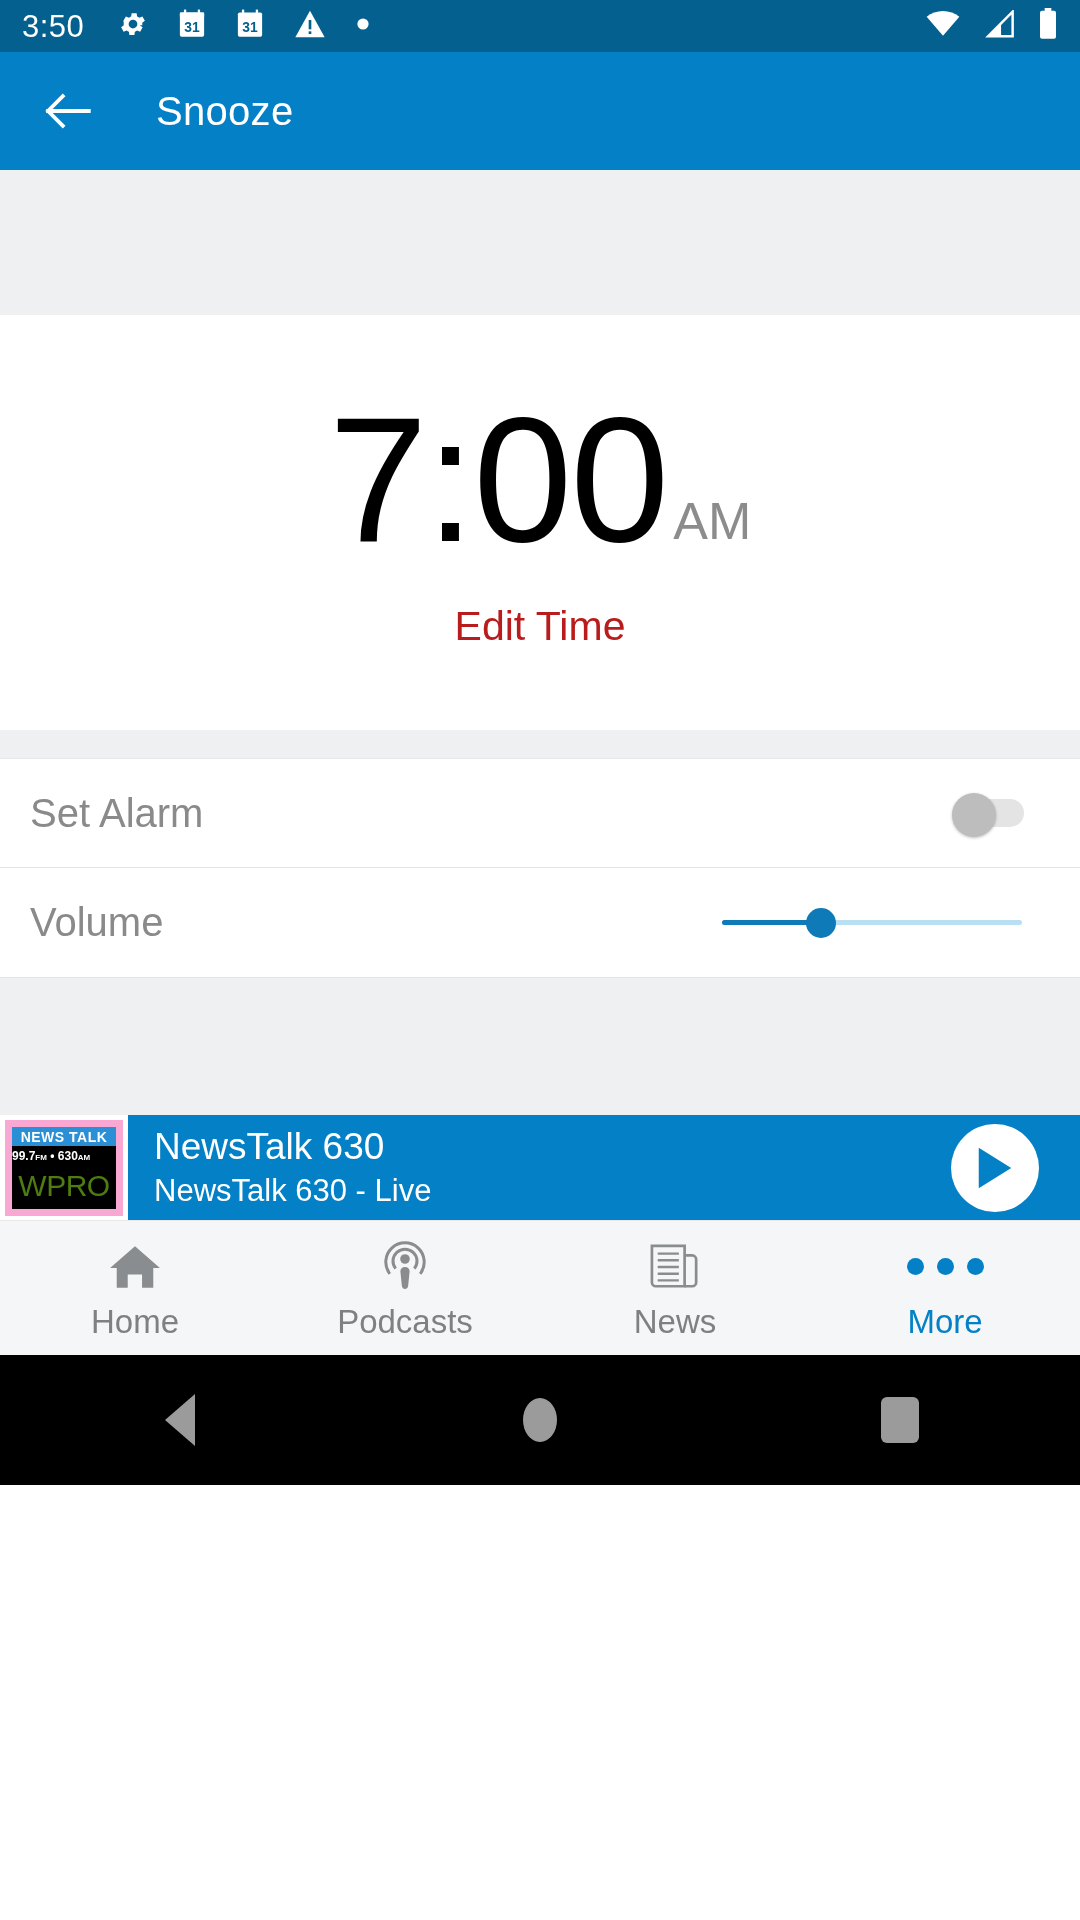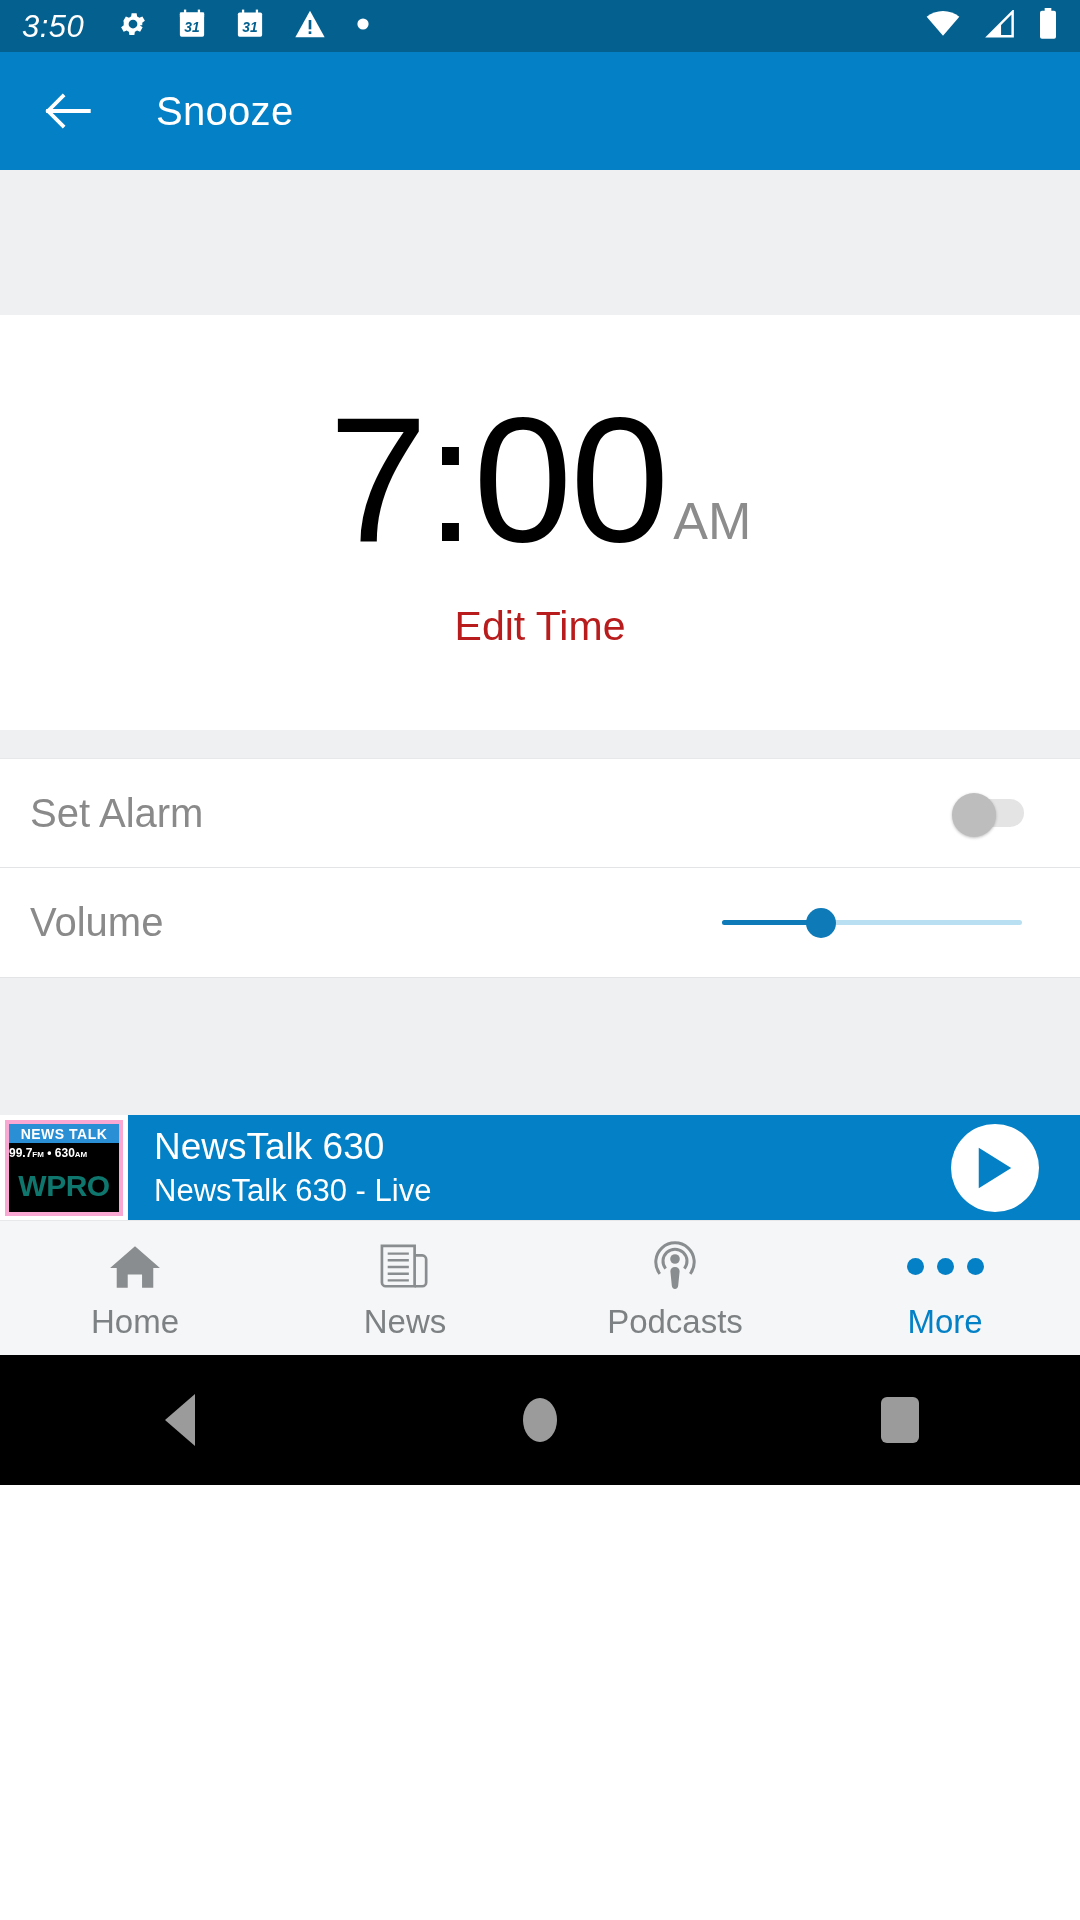--- a/index.html
+++ b/index.html
@@ -9,21 +9,20 @@
     font-family:"Liberation Sans", sans-serif;
     overflow:hidden;
   }
   #screen { width:1080px; height:1920px; position:relative; display:flex; flex-direction:column; background:#ffffff; }
 
   
   .statusbar {
     height:52px; background:#04608f; color:#ffffff;
     display:flex; align-items:center; padding:0 22px;
     flex:0 0 52px;
-    font-style:italic;
   }
   .sb-clock { font-size:31px; letter-spacing:0.5px; line-height:1; }
   .sb-left-icons { display:flex; align-items:center; gap:22px; margin-left:26px; }
   .sb-spacer { flex:1 1 auto; }
   .sb-right-icons { display:flex; align-items:center; gap:16px; }
   .sb-ic { display:block;margin-left:8px; }
 
   
   .appbar {
     height:118px; background:#0380c6; color:#ffffff;
@@ -85,33 +84,33 @@
   }
 
   
   .player { flex:0 0 105px; display:flex; align-items:stretch; background:#0380c6; }
   .player-logo {
     flex:0 0 128px; background:#ffffff;
     display:flex; align-items:center; justify-content:center;
   }
   .wpro {
     width:118px; height:96px; background:#000000;
-    display:flex; flex-direction:column; border:4px solid #f9a8d4;
+    display:flex; flex-direction:column; border:7px solid #f9a8d4;
   }
   .wpro-top {
     background:#2b8fd6; color:#ffffff; font-size:14px; font-weight:bold;
     text-align:center; letter-spacing:0.5px; padding:3px 0 2px; line-height:1;
   }
   .wpro-mid {
     color:#ffffff; font-size:12px; font-weight:bold; text-align:left;
     line-height:1; padding:4px 0 2px;
   }
   .wpro-mid small { font-size:8px; }
   .wpro-bot {
-    color:#0f766e; font-size:30px; font-weight:bold; text-align:center;
+    color:#4d7c0f; font-size:30px; font-weight:normal; text-align:center;
     line-height:1; letter-spacing:-0.5px; flex:1 1 auto;
     display:flex; align-items:center; justify-content:center;
   }
   .player-meta { flex:1 1 auto; display:flex; flex-direction:column; justify-content:center; padding-left:26px; }
   .player-title { color:#ffffff; font-size:37px; line-height:1.22; }
   .player-sub { color:#ffffff; font-size:31px; line-height:1.25; margin-top:3px; }
   .player-play { flex:0 0 170px; display:flex; align-items:center; justify-content:center; }
   .play-circle {
     width:88px; height:88px; border-radius:50%; background:#ffffff;
     display:flex; align-items:center; justify-content:center;
@@ -281,39 +280,39 @@
       <span class="nav-icon">
         <svg width="54" height="50" viewBox="0 0 26 24" fill="#8a8d8f">
           <path d="M13 2L1 12.5h3.2V22h5.3v-6.4h6.9V22h5.4v-9.5H25L13 2z"></path>
         </svg>
       </span>
       <span class="nav-label">Home</span>
     </div>
 
     <div class="nav-item">
       <span class="nav-icon">
-        <svg width="54" height="50" viewBox="0 0 28 26" fill="none" stroke="#8a8d8f" stroke-width="1.4">
-          <path d="M2 2h17v21H4a2 2 0 01-2-2V2z"></path>
-          <path d="M19 7h4a2 2 0 012 2v12a2 2 0 01-2 2h-4"></path>
-          <path d="M5 6h11M5 9.5h11M5 13h11M5 16.5h11M5 20h11" stroke-width="1.2"></path>
-        </svg>
-      </span>
-      <span class="nav-label">News</span>
-    </div>
-
-    <div class="nav-item">
-      <span class="nav-icon">
         <svg width="54" height="52" viewBox="0 0 26 26">
           <circle cx="13" cy="9" r="2.4" fill="#8a8d8f"></circle>
           <path d="M13 13c-1.5 0-2.4 1-2.3 2.3l.7 7c.1 1 .7 1.7 1.6 1.7s1.5-.7 1.6-1.7l.7-7c.1-1.3-.8-2.3-2.3-2.3z" fill="#8a8d8f"></path>
           <path d="M8.3 13.8a6 6 0 119.4 0" fill="none" stroke="#8a8d8f" stroke-width="1.5"></path>
           <path d="M5.4 16.4a9.6 9.6 0 1115.2 0" fill="none" stroke="#8a8d8f" stroke-width="1.5"></path>
         </svg>
       </span>
       <span class="nav-label">Podcasts</span>
+    </div>
+
+    <div class="nav-item">
+      <span class="nav-icon">
+        <svg width="54" height="50" viewBox="0 0 28 26" fill="none" stroke="#8a8d8f" stroke-width="1.4">
+          <path d="M2 2h17v21H4a2 2 0 01-2-2V2z"></path>
+          <path d="M19 7h4a2 2 0 012 2v12a2 2 0 01-2 2h-4"></path>
+          <path d="M5 6h11M5 9.5h11M5 13h11M5 16.5h11M5 20h11" stroke-width="1.2"></path>
+        </svg>
+      </span>
+      <span class="nav-label">News</span>
     </div>
 
     <div class="nav-item active">
       <span class="nav-icon">
         <span class="dots">
           <span class="dot"></span>
           <span class="dot"></span>
           <span class="dot"></span>
         </span>
       </span>

